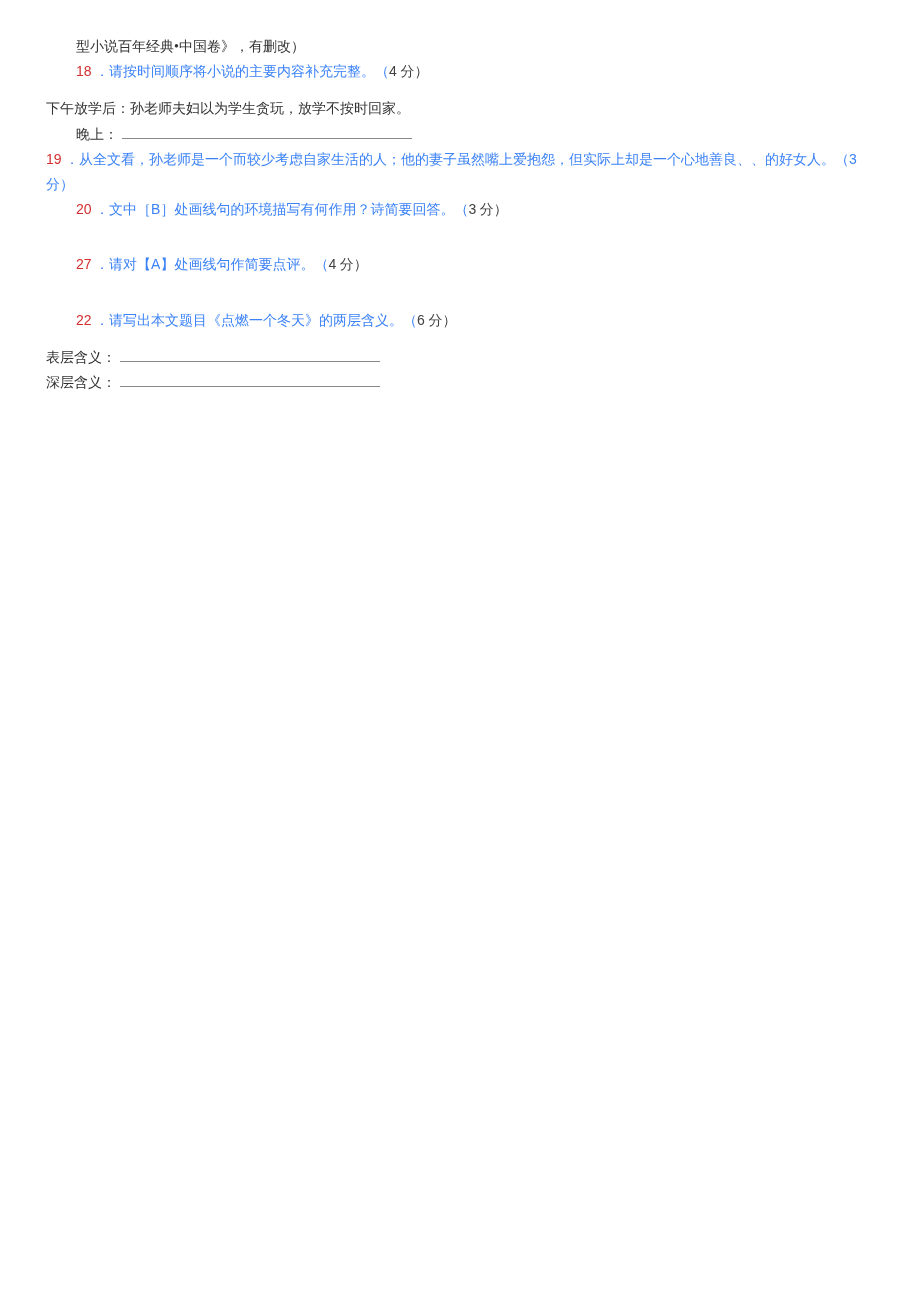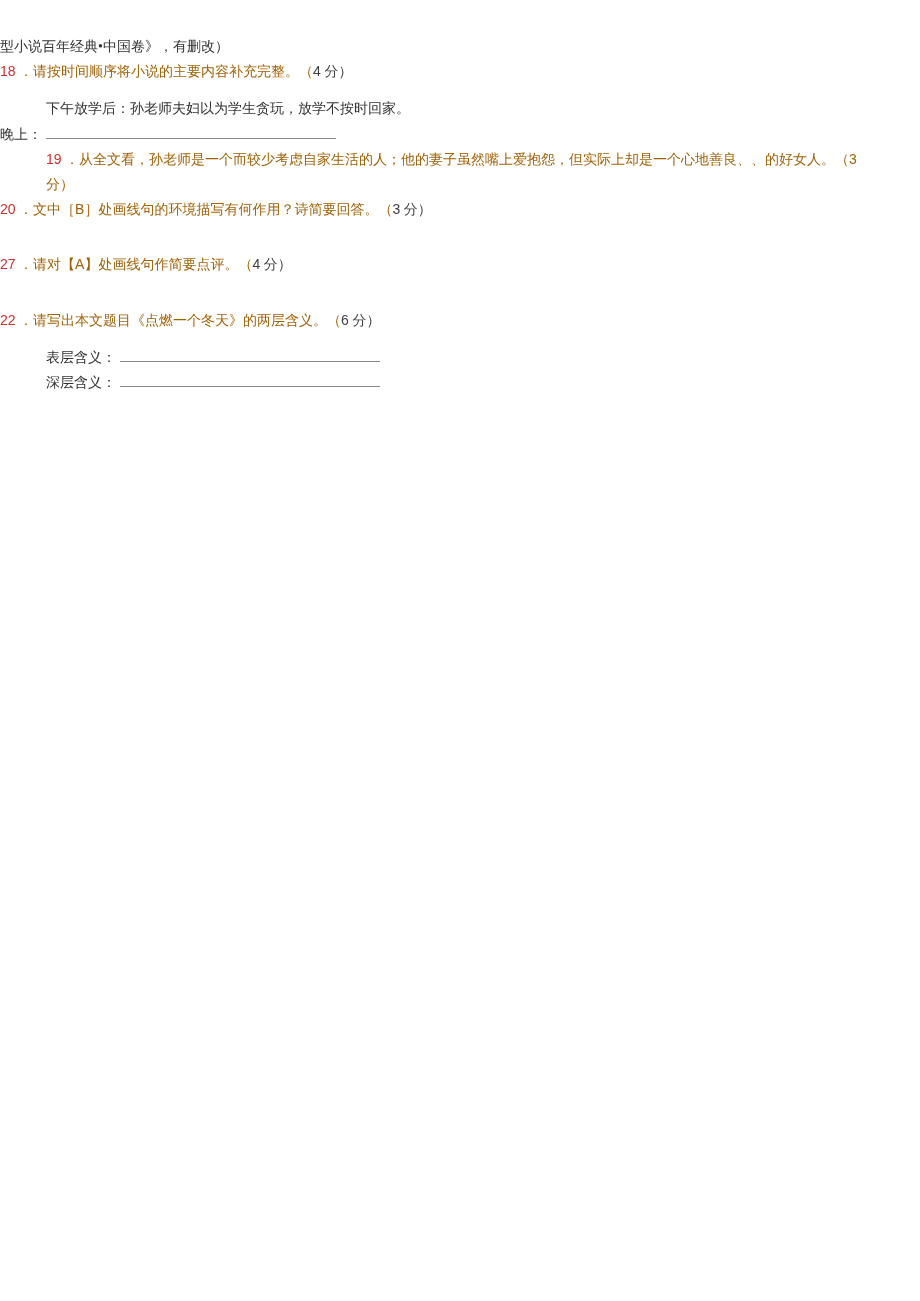--- a/index.html
+++ b/index.html
@@ -8,28 +8,28 @@
       min-height: 1301px;
       background: #ffffff;
       font-family: "SimSun", "宋体", serif;
       font-size: 14px;
       color: #333333;
       line-height: 1.8;
       padding-top: 34px;
     }
     .page { width: 100%; }
     .line { display: block; }
-    .indent-1 { }
+    .indent-1 { padding-left: 76px; }
     .flush { padding-left: 46px; }
     .qnum {
       color: #d22e2e;
       font-family: Arial, sans-serif;
       font-weight: normal;
     }
-    .qtxt { color: #a16207; }
+    .qtxt { color: #3b82f6; }
     .points { color: #404040; }
     .points-num { font-family: Arial, sans-serif; }
     .latin { font-family: Arial, sans-serif; }
     .blank {
       display: inline-block;
       border-bottom: 1px solid #888;
       vertical-align: baseline;
       height: 1em;
       min-width: 260px;
     }

